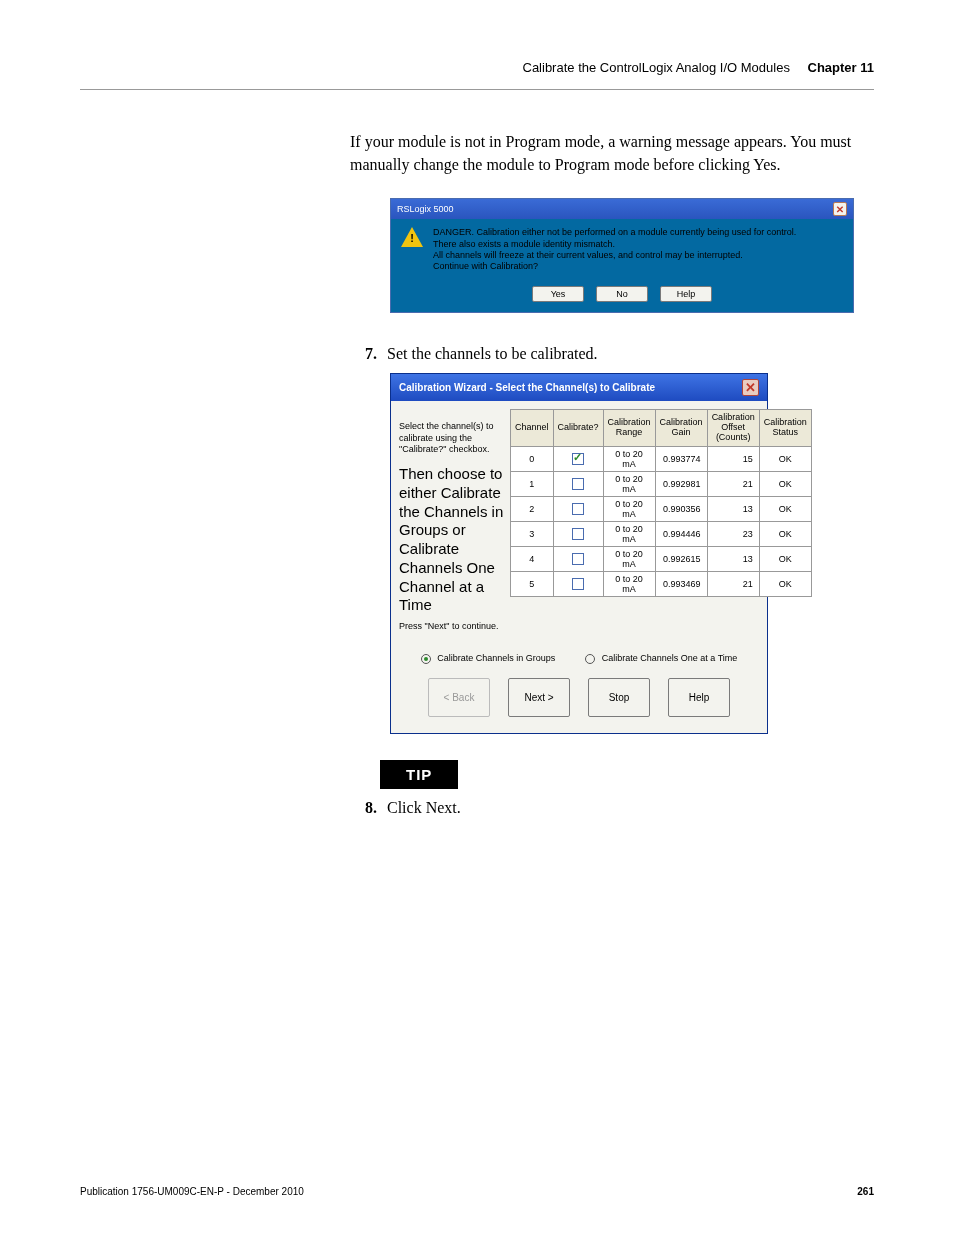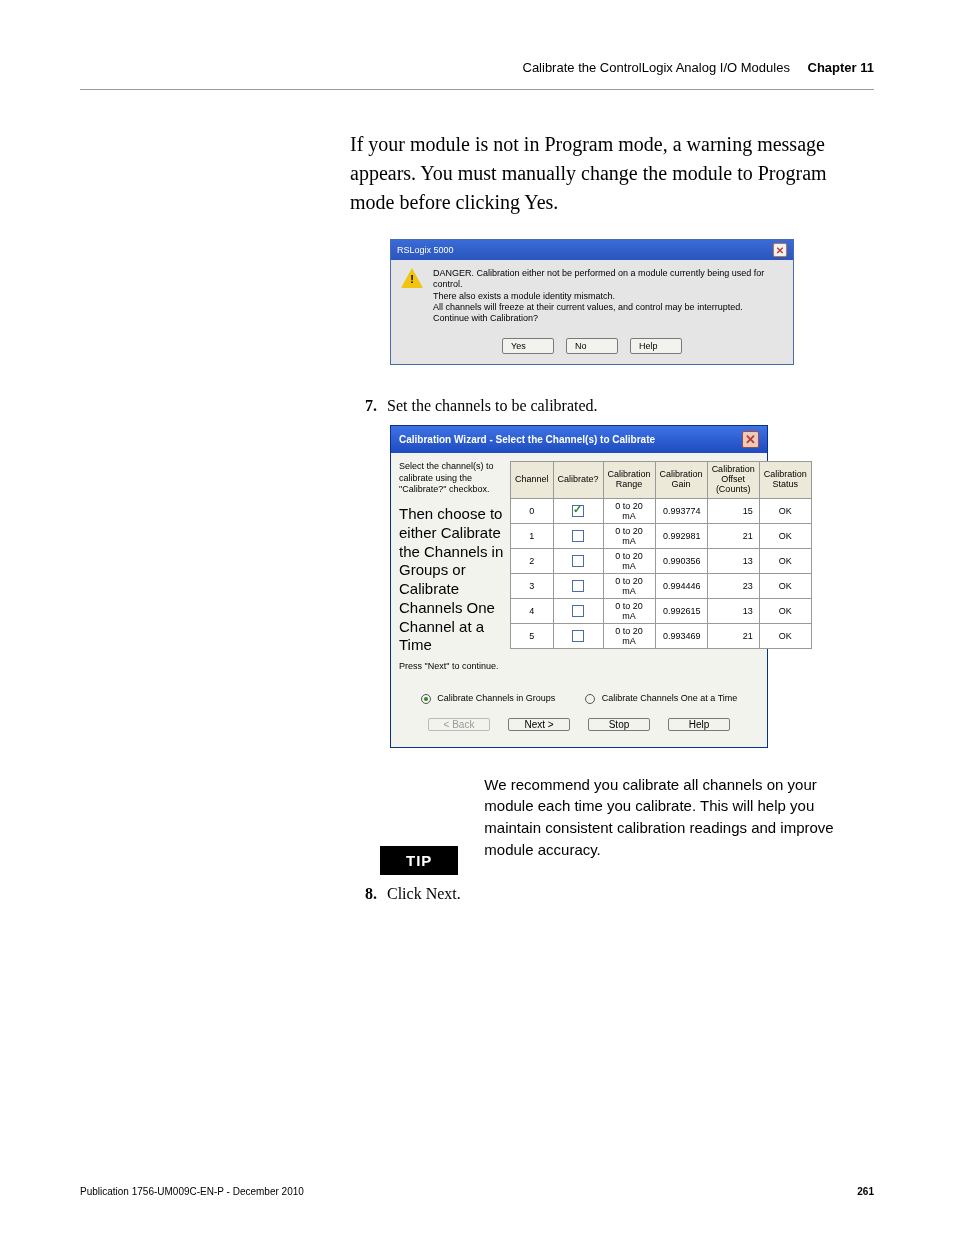--- a/index.html
+++ b/index.html
@@ -25,33 +25,33 @@
     font-size: 13px;
     margin-bottom: 14px;
   }
   .header-row .chapter-label { font-weight: bold; margin-left: 14px; }
   .header-divider {
     border: 0; border-top: 1px solid #999; margin: 4px 0 40px 0;
   }
 
   .body-text {
     font-family: Georgia, 'Times New Roman', serif;
-    font-size: 20px;
+    font-size: 16px;
     line-height: 1.45;
     margin-left: 270px;
     margin-right: 10px;
   }
 
   
   .warn-dialog {
     margin-left: 310px;
-    width: 404px;
+    width: 464px;
     margin-top: 22px;
     border: 1px solid #4a6caf;
-    background: #e5e5e5;
+    background: #0369a1;
     font-size: 9px;
   }
   .warn-title {
     background: linear-gradient(#3a6bd6, #2a55be);
     color: #fff;
     padding: 3px 6px;
     display: flex;
     justify-content: space-between;
     align-items: center;
   }
@@ -75,21 +75,21 @@
   }
   .warn-icon .bang {
     position:absolute; top:5px; left:0; width:22px; text-align:center;
     color:#000; font-weight:bold; font-size:11px;
   }
   .warn-lines { line-height:1.25; }
   .warn-btns {
     display:flex; justify-content:center; gap:12px; padding:6px 0 10px 0;
   }
   .warn-btns .btn {
-    min-width:52px; text-align:left; font-size:9px;
+    min-width:52px; text-align:center; font-size:9px;
     border:1px solid #7a7a7a; border-radius:2px; background:#f3f3ee; padding:2px 8px;
   }
 
   
   .step-row {
     font-family: Georgia, 'Times New Roman', serif;
     font-size:16px;
     margin-left:285px;
     margin-top:32px;
     display:flex;
@@ -113,21 +113,21 @@
     display:flex; justify-content:space-between; align-items:center;
   }
   .cal-title .close {
     width:17px; height:17px; background:#e9ccc0;
     border:1px solid #b0443a; color:#c0392b; border-radius:2px;
     display:flex; align-items:center; justify-content:center;
     font-weight:bold; font-size:13px;
   }
   .cal-body { padding:8px; }
   .cal-top-row { display:flex; align-items:flex-start; gap:6px; }
-  .cal-instr { width:105px; font-size:9px; line-height:1.25; }
+  .cal-instr { width:105px; font-size:9px; line-height:1.25;margin-top:12px; }
   .cal-table {
     border-collapse:collapse; flex:1; font-size:9px;
   }
   .cal-table th {
     border:1px solid #999; background:#ece9d8; font-weight:normal;
     padding:3px 4px; text-align:center; line-height:1.1;
   }
   .cal-table td {
     border:1px solid #999; padding:2px 6px; text-align:center; background:#fff;
   }
@@ -151,21 +151,21 @@
     display:inline-block; width:10px; height:10px; border:1px solid #555; border-radius:50%;
     vertical-align:middle; position:relative; margin-right:4px;
   }
   .cal-radio.on::after {
     content:""; position:absolute; top:2px; left:2px; width:4px; height:4px;
     background:#2d8a2d; border-radius:50%;
   }
   .cal-btns { display:flex; justify-content:center; gap:18px; padding:4px 0 8px 0; }
   .cal-btns .btn {
     min-width:62px; text-align:center; font-size:10px;
-    border:1px solid #7a7a7a; border-radius:2px; background:#f3f3ee; padding:0 6px;
+    border:1px solid #7a7a7a; border-radius:2px; background:#f3f3ee; padding:13px 6px;
   }
   .cal-btns .btn.disabled { color:#999; border-color:#bbb; }
 
   
   .tip-row {
     margin-left:300px; margin-top:26px; display:flex; align-items:flex-end; gap:26px;
     margin-right:10px;
   }
   .tip-badge {
     background:#000; color:#fff; font-weight:bold; font-size:15px;
@@ -315,21 +315,20 @@
         <div class="btn">Next &gt;</div>
         <div class="btn">Stop</div>
         <div class="btn">Help</div>
       </div>
     </div>
   </div>
 
   <div class="tip-row">
     <div class="tip-badge">TIP</div>
     <div class="tip-text">
-      <p>We  recommend you calibrate all channels on your module each time you calibrate. This will help you maintain consistent calibration readings and improve module accuracy.</p>
     </div>
   </div>
 
   <div class="step-row" style="margin-top:10px;">
     <span class="num">8.</span>
     <span>Click Next.</span>
   </div>
 
   <div class="footer">
     <span>Publication 1756-UM009C-EN-P - December 2010</span>

